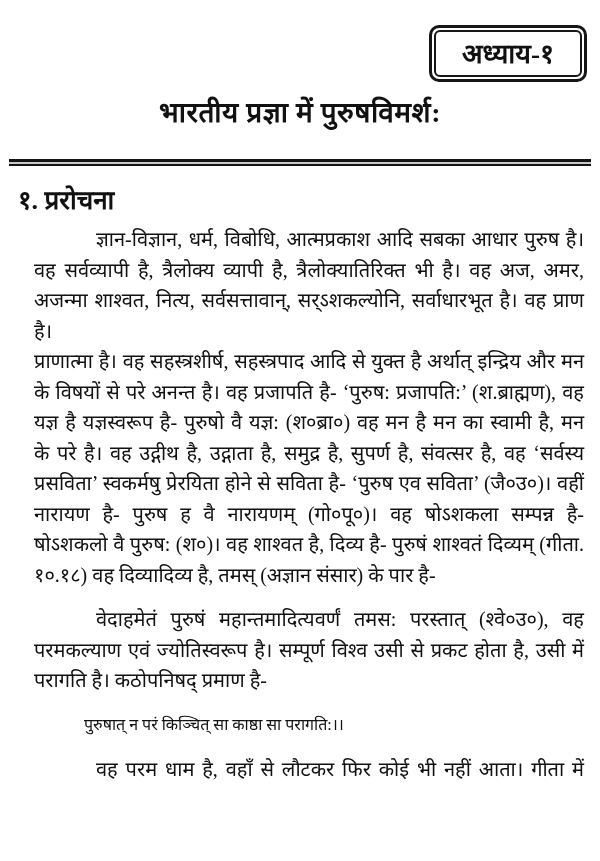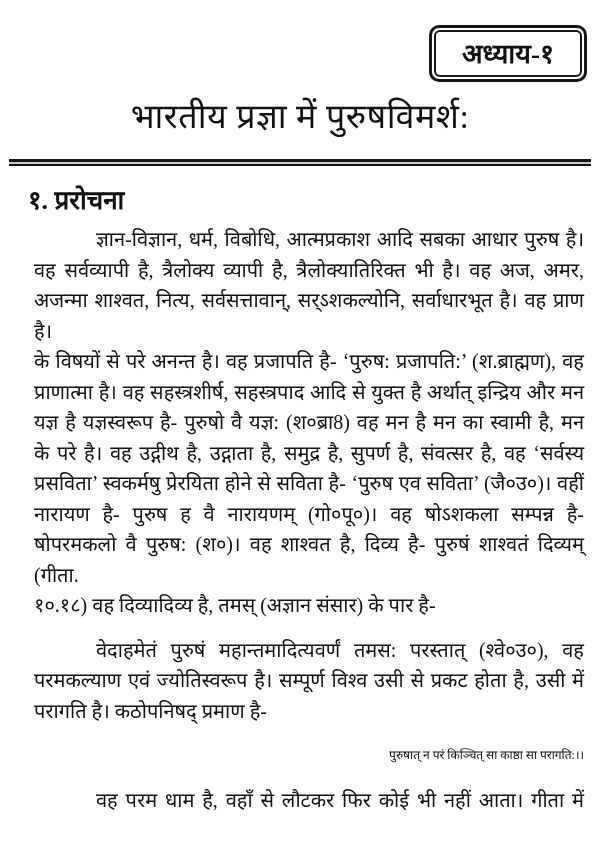--- a/index.html
+++ b/index.html
@@ -28,54 +28,54 @@
     font-size: 27px;
     font-weight: bold;
     white-space: nowrap;
   }
   .doc-title {
     position: absolute;
     top: 92px;
     left: 0;
     right: 0;
     text-align: center;
-    font-size: 34px;
-    font-weight: normal;
+    font-size: 28px;
+    font-weight: bold;
     letter-spacing: 0.5px;
   }
   .title-divider {
     position: absolute;
     top: 159px;
     left: 9px;
     right: 9px;
     height: 2px;
     background: #c9c9c9;
     border-top: 3px solid #141414;
     border-bottom: 2px solid #141414;
   }
   .section-heading {
     position: absolute;
     top: 181px;
-    left: 28px;
+    left: 18px;
     font-size: 26px;
     font-weight: bold;
   }
   .body-text {
     position: absolute;
     top: 224px;
     left: 18px;
     right: 16px;
     font-size: 20px;
     line-height: 30.5px;
   }
   .para { margin: 0 0 14px 16px; }
   .line { text-align: justify; text-align-last: justify; white-space: normal; }
   .line.first { text-indent: 62px; }
   .line.last { text-align-last: left; }
-  .verse { margin: 0 0 14px 0; text-indent: 66px; font-size: 12px; line-height: 30.5px; text-align: right; }
+  .verse { margin: 0 0 14px 0; text-indent: 66px; font-size: 16px; line-height: 30.5px; }
 </style>
 </head>
 <body>
 
 <div class="page">
 
   <div class="chapter-box-outer">
     <div class="chapter-box-inner">अध्याय-१</div>
   </div>
 
@@ -84,27 +84,27 @@
   <div class="title-divider"></div>
 
   <div class="section-heading">१. प्ररोचना</div>
 
   <div class="body-text">
 
     <div class="para">
       <div class="line first">ज्ञान-विज्ञान, धर्म, विबोधि, आत्मप्रकाश आदि सबका आधार पुरुष है।</div>
       <div class="line">वह सर्वव्यापी है, त्रैलोक्य व्यापी है, त्रैलोक्यातिरिक्त भी है। वह अज, अमर,</div>
       <div class="line">अजन्मा शाश्वत, नित्य, सर्वसत्तावान्, सर्ऽशकल्योनि, सर्वाधारभूत है। वह प्राण है।</div>
+      <div class="line">प्राणात्मा है। वह सहस्त्रशीर्ष, सहस्त्रपाद आदि से युक्त है अर्थात् इन्द्रिय और मन</div>
       <div class="line">के विषयों से परे अनन्त है। वह प्रजापति है- ‘पुरुष: प्रजापति:’ (श.ब्राह्मण), वह</div>
-      <div class="line">प्राणात्मा है। वह सहस्त्रशीर्ष, सहस्त्रपाद आदि से युक्त है अर्थात् इन्द्रिय और मन</div>
-      <div class="line">यज्ञ है यज्ञस्वरूप है- पुरुषो वै यज्ञ: (श०ब्रा8) वह मन है मन का स्वामी है, मन</div>
+      <div class="line">यज्ञ है यज्ञस्वरूप है- पुरुषो वै यज्ञ: (श०ब्रा०) वह मन है मन का स्वामी है, मन</div>
       <div class="line">के परे है। वह उद्गीथ है, उद्गाता है, समुद्र है, सुपर्ण है, संवत्सर है, वह ‘सर्वस्य</div>
       <div class="line">प्रसविता’ स्वकर्मषु प्रेरयिता होने से सविता है- ‘पुरुष एव सविता’ (जै०उ०)। वहीं</div>
       <div class="line">नारायण है- पुरुष ह वै नारायणम् (गो०पू०)। वह षोऽशकला सम्पन्न है-</div>
-      <div class="line">षोपरमकलो वै पुरुष: (श०)। वह शाश्वत है, दिव्य है- पुरुषं शाश्वतं दिव्यम् (गीता.</div>
+      <div class="line">षोऽशकलो वै पुरुष: (श०)। वह शाश्वत है, दिव्य है- पुरुषं शाश्वतं दिव्यम् (गीता.</div>
       <div class="line last">१०.१८) वह दिव्यादिव्य है, तमस् (अज्ञान संसार) के पार है-</div>
     </div>
 
     <div class="para">
       <div class="line first">वेदाहमेतं पुरुषं महान्तमादित्यवर्णं तमस: परस्तात् (श्वे०उ०), वह</div>
       <div class="line">परमकल्याण एवं ज्योतिस्वरूप है। सम्पूर्ण विश्व उसी से प्रकट होता है, उसी में</div>
       <div class="line last">परागति है। कठोपनिषद् प्रमाण है-</div>
     </div>
 
     <div class="verse">पुरुषात् न परं किञ्चित् सा काष्ठा सा परागति:।।</div>

